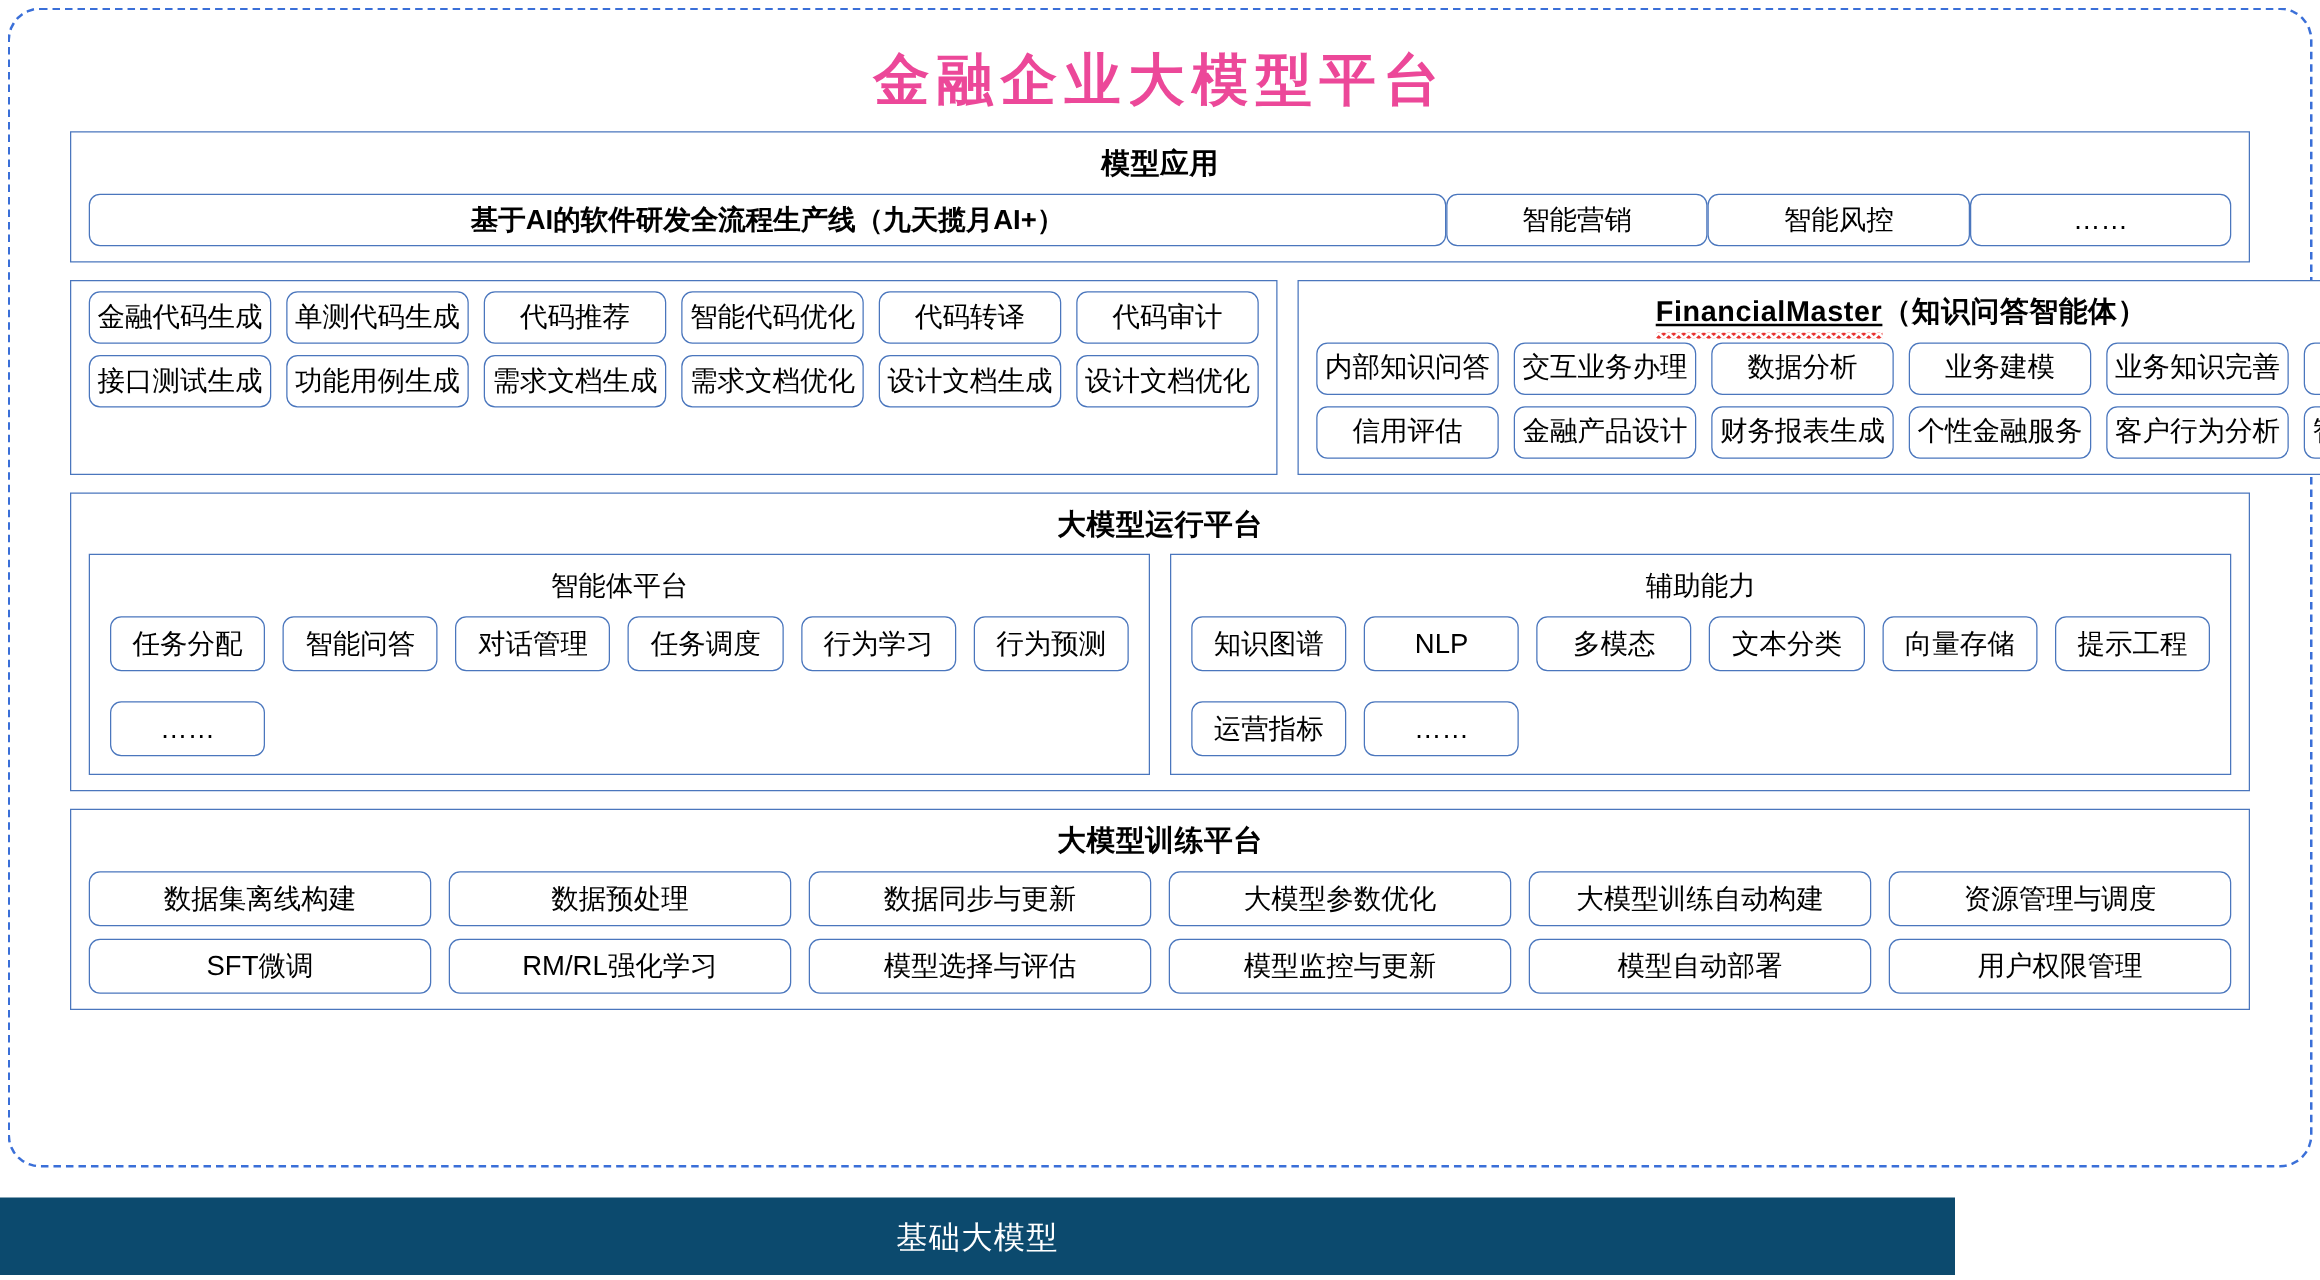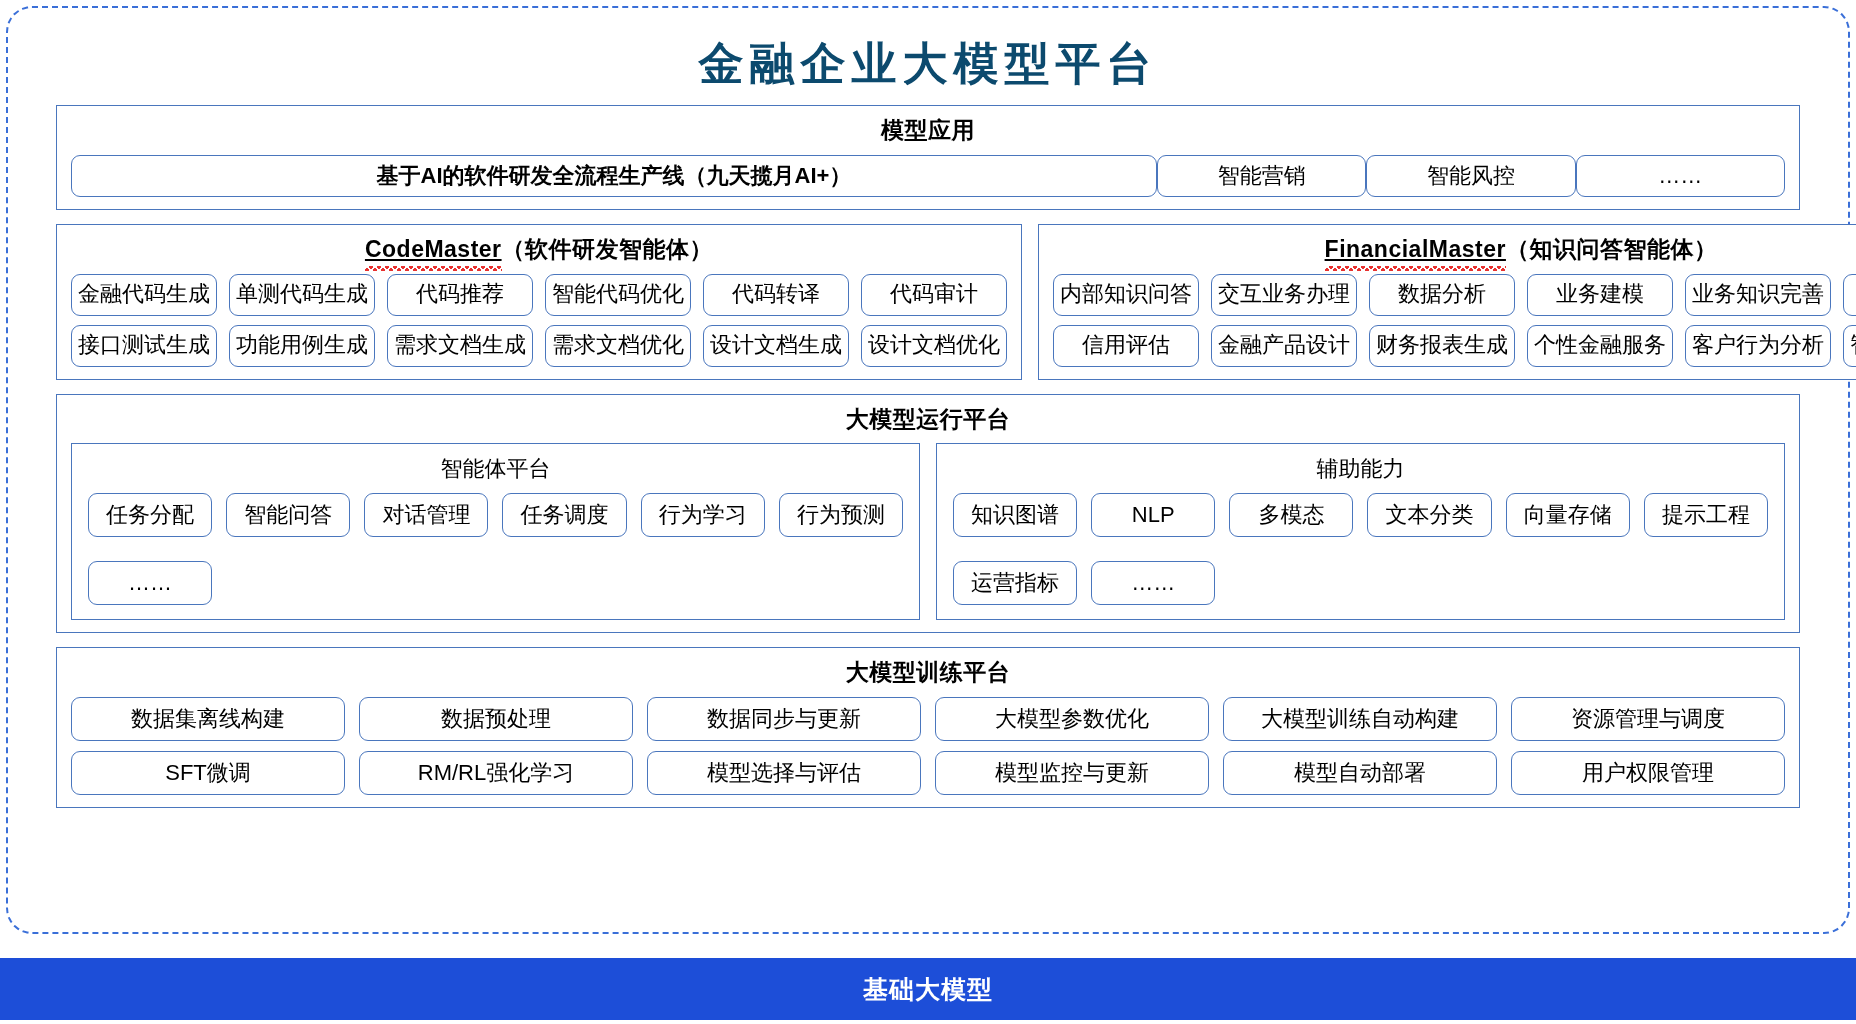--- a/index.html
+++ b/index.html
@@ -37,21 +37,21 @@
 
   
   .main-title {
     text-align: center;
     font-family: "Liberation Serif", "DejaVu Serif", serif;
     font-size: 45px;
     font-weight: 700;
     letter-spacing: 6px;
     line-height: 1.0;
     padding: 24px 0 18px 0;
-    color: #0c4a6e;
+    color: #ec4899;
   }
 
   
   .panel {
     box-sizing: border-box;
     border: 1.5px solid #4a76bd;
     background: #fff;
     padding: 8px 14px 12px 14px;
     margin-bottom: 14px;
   }
@@ -155,29 +155,29 @@
     grid-template-columns: repeat(6, 1fr);
     gap: 10px 14px;
   }
   .grid6 .pill { height: 44px; }
 
   
   .base-bar {
     position: absolute;
     left: 0;
     top: 958px;
-    width: 1856px;
+    width: 1564px;
     height: 62px;
-    background: #1d4ed8;
+    background: #0c4a6e;
     color: #ffffff;
     display: flex;
     align-items: center;
     justify-content: center;
     font-size: 25px;
-    font-weight: 700;
+    font-weight: 400;
     letter-spacing: 1px;
   }
 </style>
 </head>
 <body>
 
 <div class="page">
 
   <div class="outer-frame">
 
@@ -189,21 +189,20 @@
         <div class="pill bold wide">基于AI的软件研发全流程生产线（九天揽月AI+）</div>
         <div class="pill sm">智能营销</div>
         <div class="pill sm">智能风控</div>
         <div class="pill sm">……</div>
       </div>
     </div>
 
     <div class="agents-band">
 
       <div class="panel">
-        <div class="panel-title"><span class="spell">CodeMaster</span><span>（软件研发智能体）</span></div>
         <div class="grid4">
           <div class="pill">金融代码生成</div>
           <div class="pill">单测代码生成</div>
           <div class="pill">代码推荐</div>
           <div class="pill">智能代码优化</div>
           <div class="pill">代码转译</div>
           <div class="pill">代码审计</div>
           <div class="pill">接口测试生成</div>
           <div class="pill">功能用例生成</div>
           <div class="pill">需求文档生成</div>

